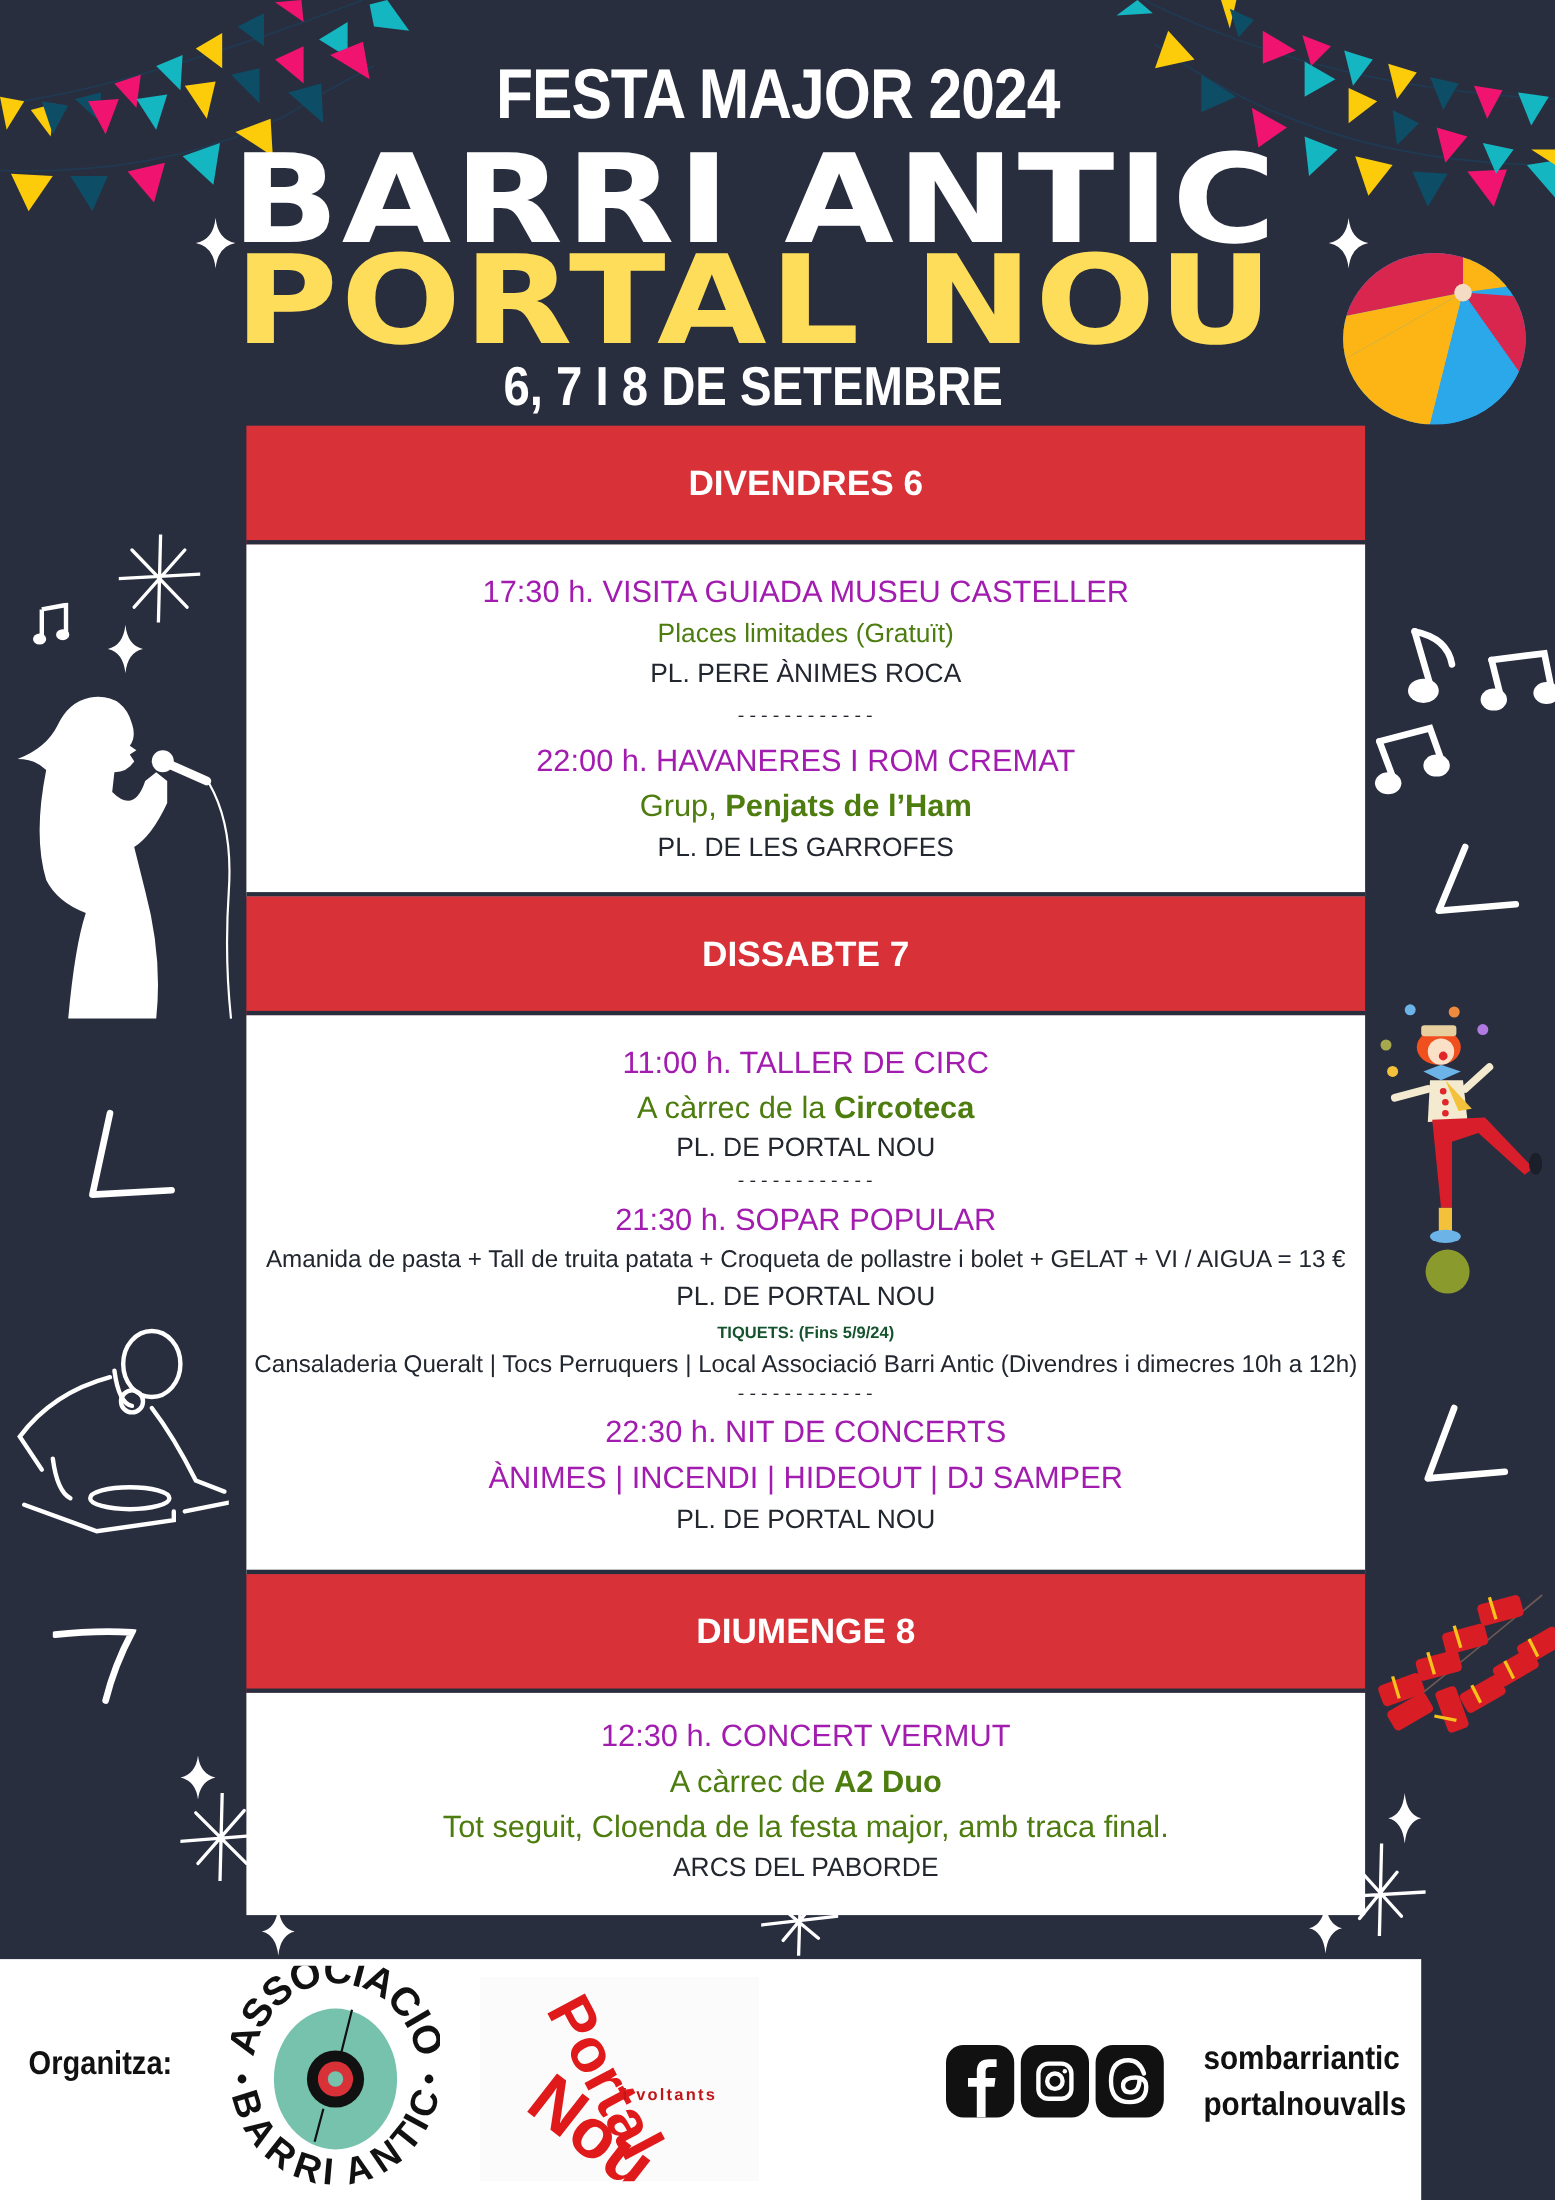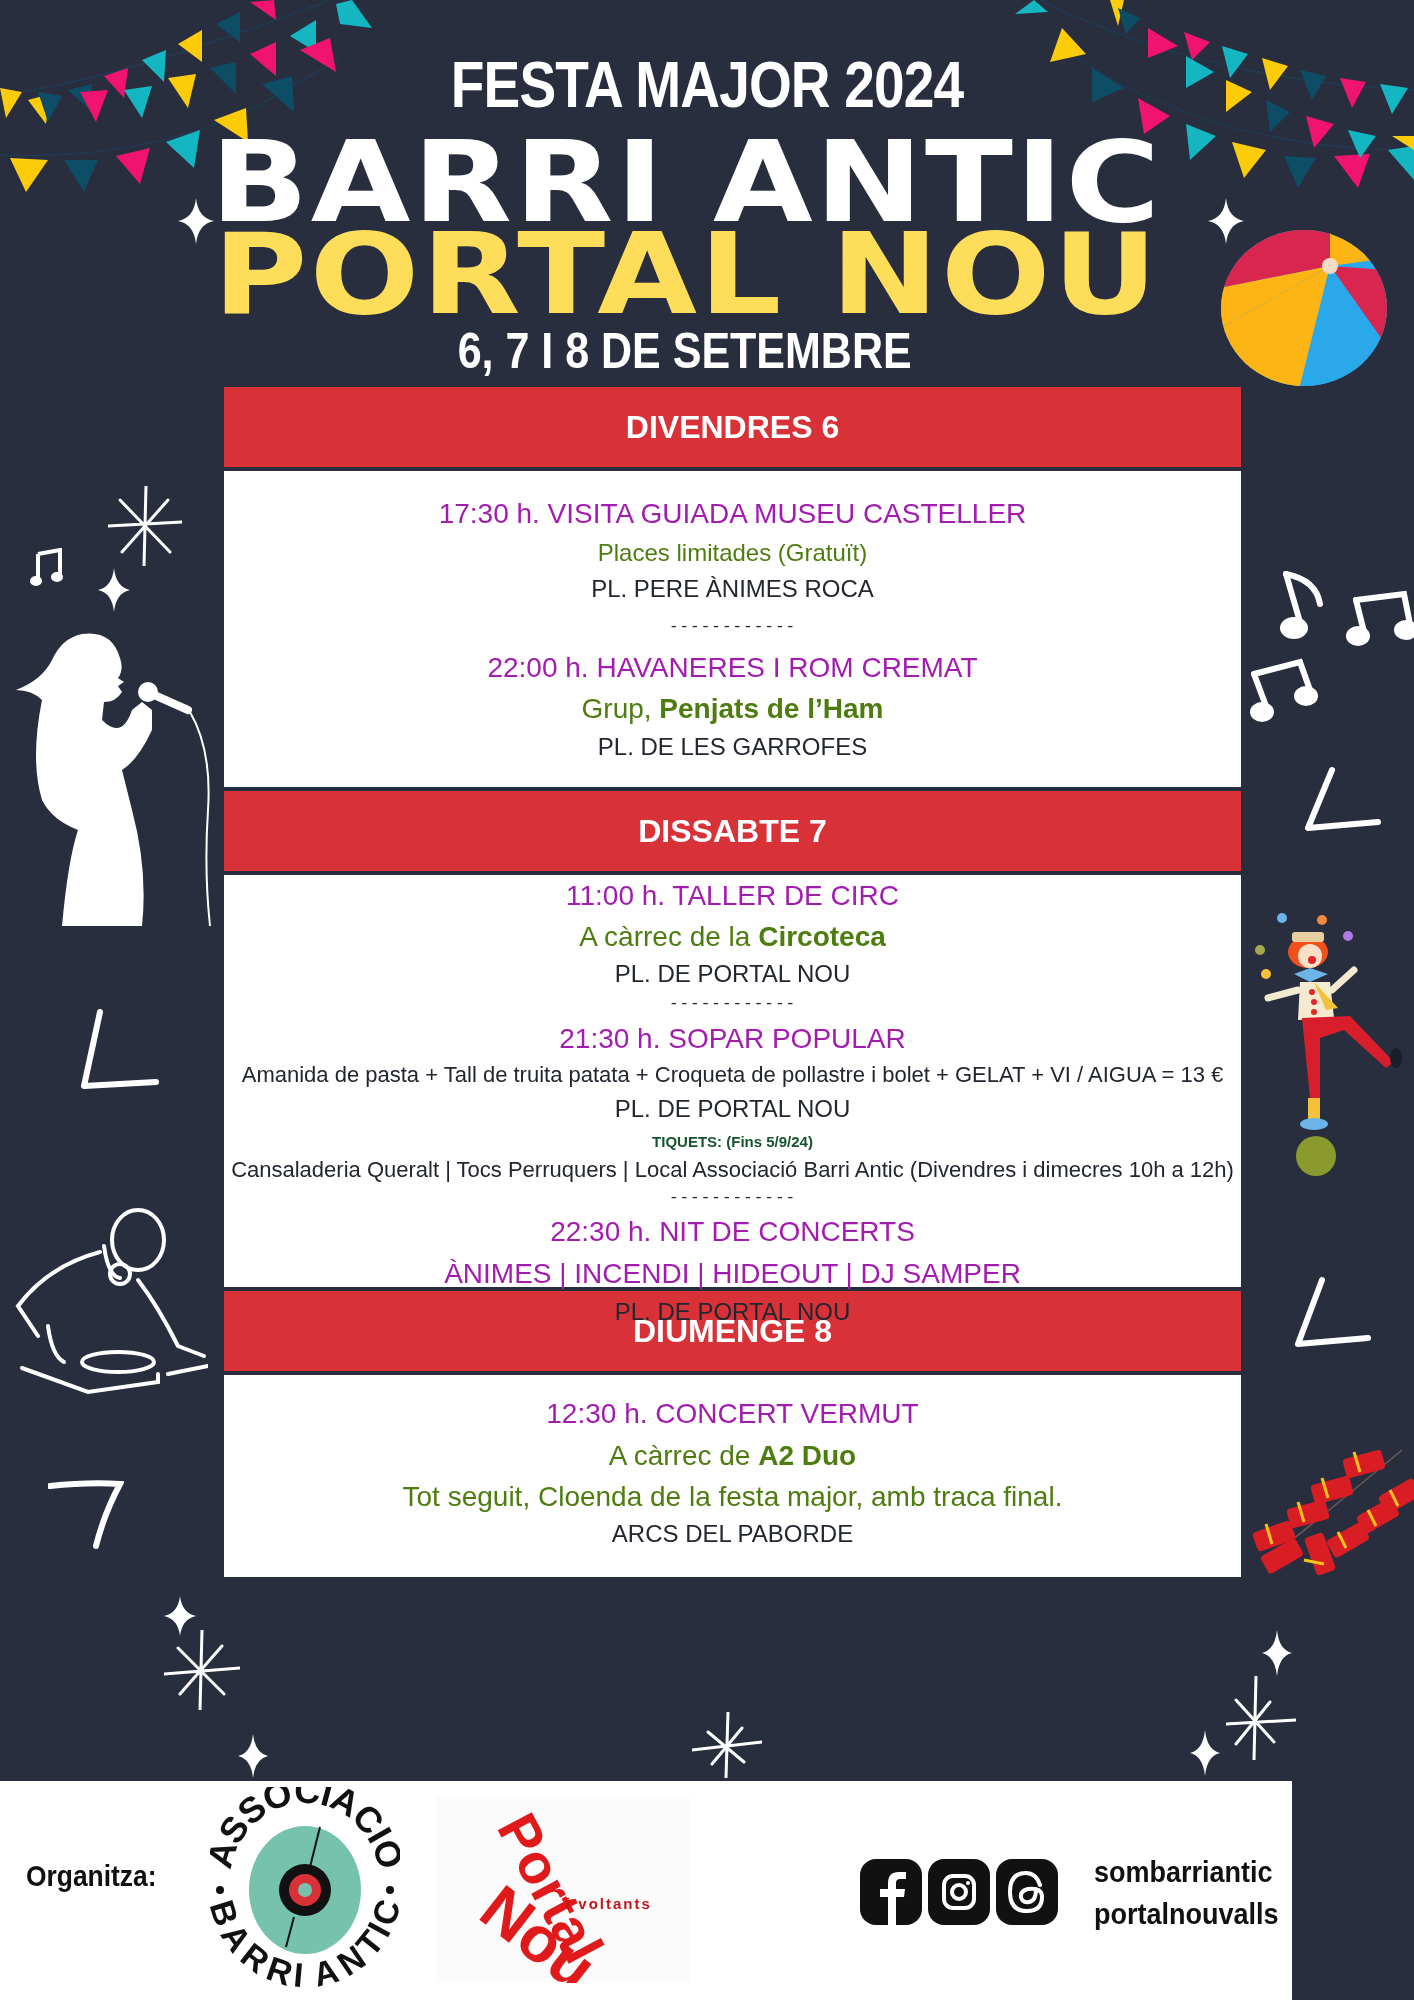--- a/index.html
+++ b/index.html
@@ -17,21 +17,21 @@
     transform: scaleX(1.15) translateX(-18px); transform-origin: center; line-height: 1; }
   .t-portal { position: absolute; left: 0; width: 1414px; top: 218px; text-align: center; color: #fedd5b;
     font-family: "DejaVu Sans", sans-serif; font-weight: 700; font-size: 112px; letter-spacing: 2px;
     transform: scaleX(1.15) translateX(-18px); transform-origin: center; line-height: 1; }
   .t-dates { position: absolute; left: 0; width: 1414px; top: 322px; text-align: center; color: #ffffff;
     font-family: "Liberation Sans", sans-serif; font-weight: 700; font-size: 50px;
     transform: scaleX(0.86) translateX(-26px); transform-origin: center; }
 
   
   .program { position: absolute; left: 224px; top: 387px; width: 1017px; }
-  .day-header { background: #d83138; height: 84px; display: flex; align-items: center; justify-content: center;
+  .day-header { background: #d83138; height: 108px; display: flex; align-items: center; justify-content: center;
     color: #fff; font-family: "Liberation Sans", sans-serif; font-weight: 700; font-size: 32px; border-bottom: 4px solid #292e3f; }
   .day-body { background: #ffffff; text-align: center; color: #1f2330; border-bottom: 4px solid #292e3f; }
   .ev-title { font-family: "Liberation Sans", sans-serif; font-weight: 400; font-size: 28px; color: #a21caf; }
   .ev-line { font-family: "Liberation Sans", sans-serif; font-weight: 400; font-size: 26px; color: #4d7c0f; }
   .ev-line b { font-weight: 700; }
   .ev-place { font-family: "Liberation Sans", sans-serif; font-weight: 400; font-size: 24px; color: #22262f; }
   .ev-small { font-family: "Liberation Sans", sans-serif; font-size: 22px; color: #22262f; }
   .ev-tiny-bold { font-family: "Liberation Sans", sans-serif; font-weight: 700; font-size: 15px; color: #14532d; }
   .sep { font-family: "Liberation Mono", monospace; font-size: 16px; color: #22262f; letter-spacing: 1px; }
 
@@ -285,21 +285,21 @@
       <div class="ev-place" style="line-height:36px;">PL. PERE ÀNIMES ROCA</div>
       <div class="sep" style="line-height:40px;">------------</div>
       <div class="ev-title" style="line-height:42px;">22:00 h. HAVANERES I ROM CREMAT</div>
       <div class="ev-line" style="line-height:40px;font-size:28px;">
         <span>Grup, </span><b>Penjats de l’Ham</b>
       </div>
       <div class="ev-place" style="line-height:36px;">PL. DE LES GARROFES</div>
     </div>
 
     <div class="day-header">DISSABTE 7</div>
-    <div class="day-body" style="height:416px;">
+    <div class="day-body" style="height:508px;padding-top:22px;">
       <div class="ev-title" style="line-height:42px;">11:00 h. TALLER DE CIRC</div>
       <div class="ev-line" style="line-height:40px;font-size:28px;">
         <span>A càrrec de la </span><b>Circoteca</b>
       </div>
       <div class="ev-place" style="line-height:34px;">PL. DE PORTAL NOU</div>
       <div class="sep" style="line-height:26px;">------------</div>
       <div class="ev-title" style="line-height:44px;">21:30 h. SOPAR POPULAR</div>
       <div class="ev-small" style="line-height:28px;">Amanida de pasta + Tall de truita patata + Croqueta de pollastre i bolet  + GELAT + VI / AIGUA = 13 €</div>
       <div class="ev-place" style="line-height:40px;">PL. DE PORTAL NOU</div>
       <div class="ev-tiny-bold" style="line-height:26px;">TIQUETS: (Fins 5/9/24)</div>

